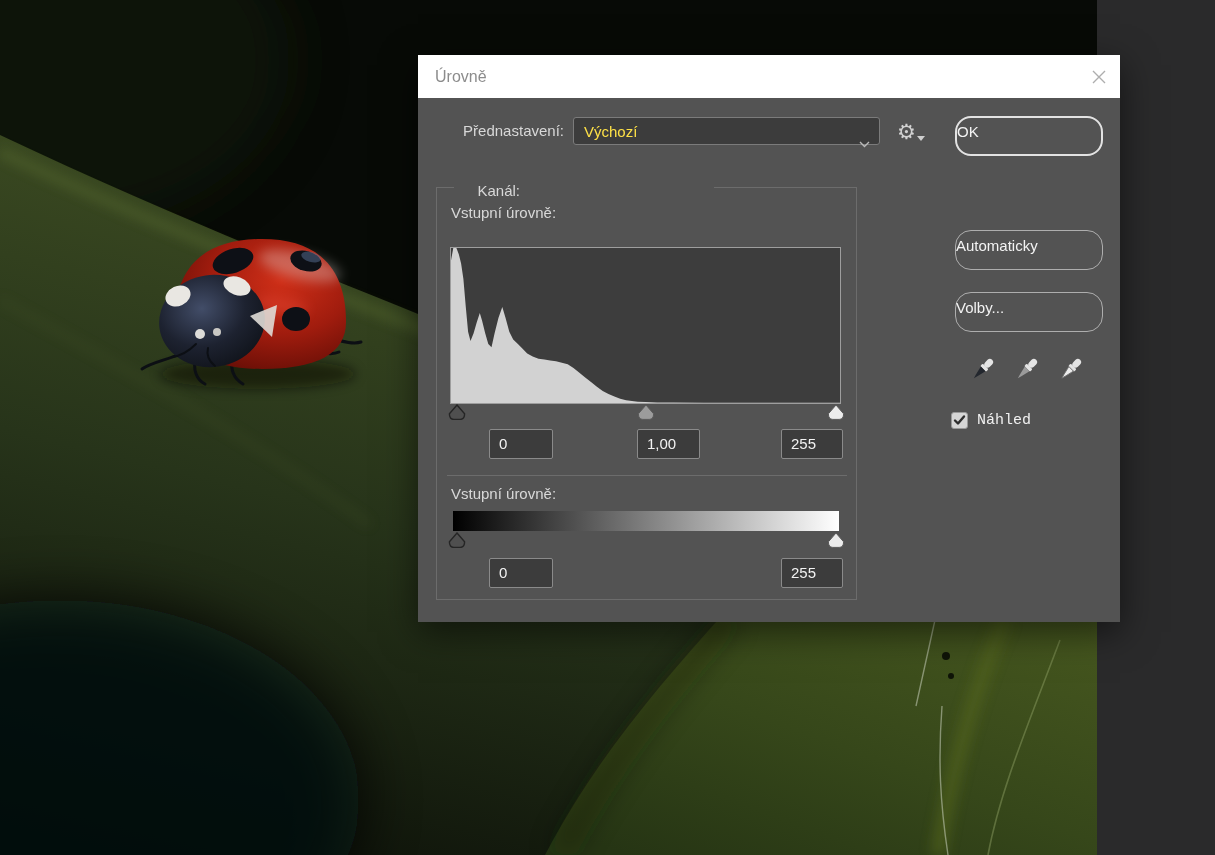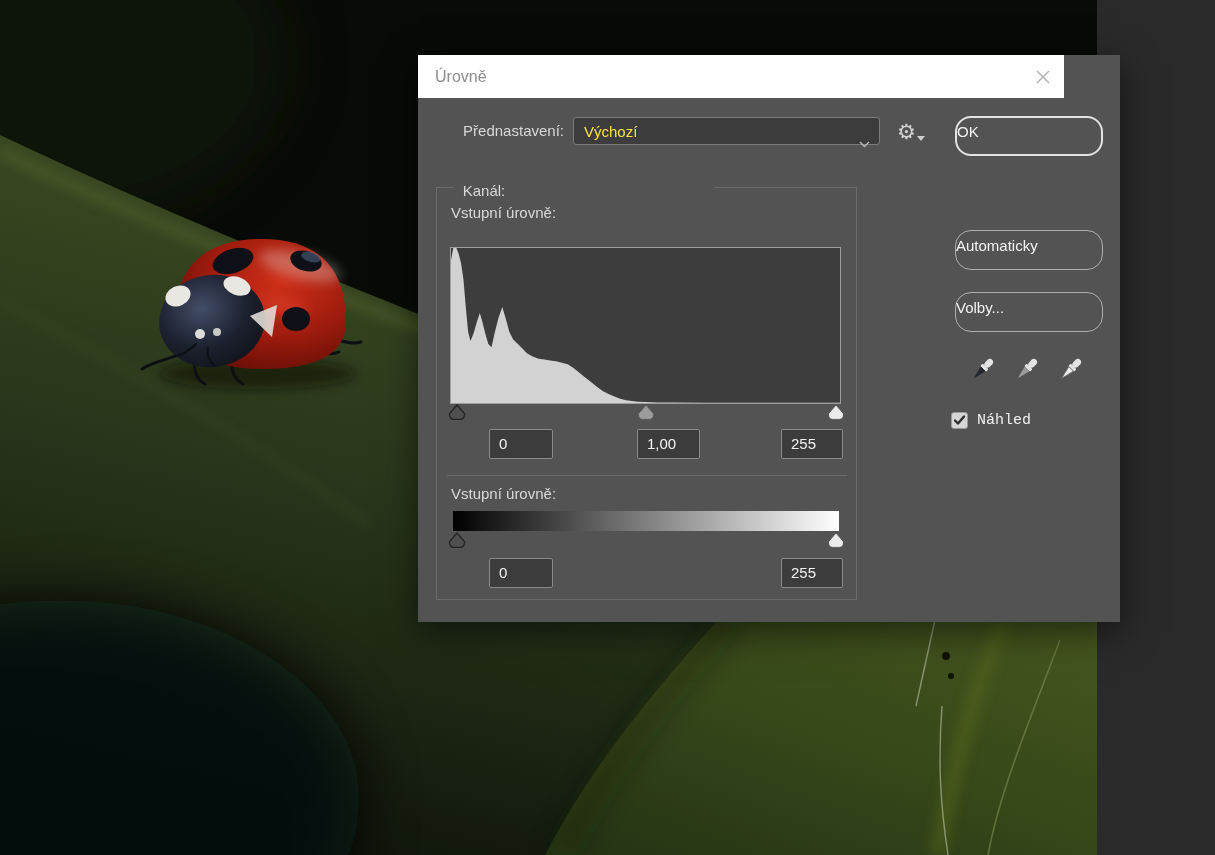--- a/index.html
+++ b/index.html
@@ -5,21 +5,21 @@
   html,body{margin:0;padding:0;background:#1e1e1e;}
   .stage{position:relative;width:1215px;height:855px;overflow:hidden;
          background:#2a2a2b;font-family:"Liberation Sans",sans-serif;
          -webkit-font-smoothing:antialiased;}
   .photo{position:absolute;left:0;top:0;width:1097px;height:855px;}
   .photo svg{display:block;}
 
   
   .dialog{position:absolute;left:418px;top:55px;width:702px;height:567px;
           background:#535353;box-shadow:0 10px 34px rgba(0,0,0,.55);}
-  .titlebar{position:absolute;left:0;top:0;width:646px;height:43px;background:#ffffff;}
+  .titlebar{position:absolute;left:0;top:0;width:702px;height:43px;background:#ffffff;}
   .title-text{position:absolute;left:17px;top:0;line-height:43px;font-size:16px;color:#8c8c8c;}
   .close-btn{position:absolute;right:12px;top:13px;width:18px;height:18px;cursor:pointer;}
 
   .label{position:absolute;color:#d8d8d8;font-size:15px;}
   .r{text-align:right;}
 
   .select{position:absolute;height:28px;background:#3c3c3c;border:1px solid #7b7b7b;
           border-radius:3px;color:#fde047;font-size:15px;line-height:27px;
           padding-left:10px;box-sizing:border-box;cursor:pointer;}
   .chev{position:absolute;right:9px;top:11px;width:11px;height:7px;}
@@ -208,21 +208,21 @@
     <div class="checkbox checked">
       <svg width="13" height="13" viewBox="0 0 13 13">
         <path d="M2 6.5 L5 9.5 L11 2.5" stroke="#2e2e2e" stroke-width="2.4" fill="none" stroke-linecap="round" stroke-linejoin="round"></path>
       </svg>
     </div>
     <div class="label" style="left:559px;top:356px;line-height:20px;color:#f0f0f0;font-family:Liberation Mono, monospace;">Náhled</div>
 
     <div class="groupbox"></div>
 
     <div class="mask-row" style="left:36px;top:118px;width:260px;height:28px;"></div>
-    <div class="label r" style="left:30px;top:122px;width:72px;line-height:28px;text-align:center;">Kanál:</div>
+    <div class="label r" style="left:30px;top:122px;width:72px;line-height:28px;">Kanál:</div>
 
     <div class="label" style="left:33px;top:148px;line-height:20px;">Vstupní úrovně:</div>
 
     <div class="histo-frame">
       <svg width="389" height="155" viewBox="0 0 389 155" preserveAspectRatio="none">
         <polygon points="0,155 0.0,12.4 2.3,0.0 5.4,0.0 7.8,6.2 10.1,15.5 12.4,31.0 14.8,58.9 17.1,83.7 19.5,93.0 22.6,85.3 25.7,74.4 28.8,65.1 31.1,72.8 34.2,85.3 37.3,96.1 40.5,99.2 43.6,85.3 47.5,69.8 51.3,58.9 54.5,69.8 58.3,83.7 62.2,91.5 66.9,96.1 71.6,100.8 76.2,105.4 81.7,108.5 87.5,110.8 93.4,111.6 99.2,112.4 105.0,113.2 110.9,114.7 116.7,116.3 122.5,120.1 128.4,124.8 134.2,129.4 140.0,134.1 145.9,138.7 151.7,142.9 157.5,146.0 163.4,148.5 169.2,150.7 175.1,152.2 180.9,153.1 186.7,153.8 194.5,154.1 206.2,154.4 221.7,154.5 252.9,154.7 311.2,154.7 389.0,154.8 389,155" fill="#d2d2d2"></polygon>
       </svg>
     </div>
 
     <div class="slider" style="left:30px;top:349px;">

